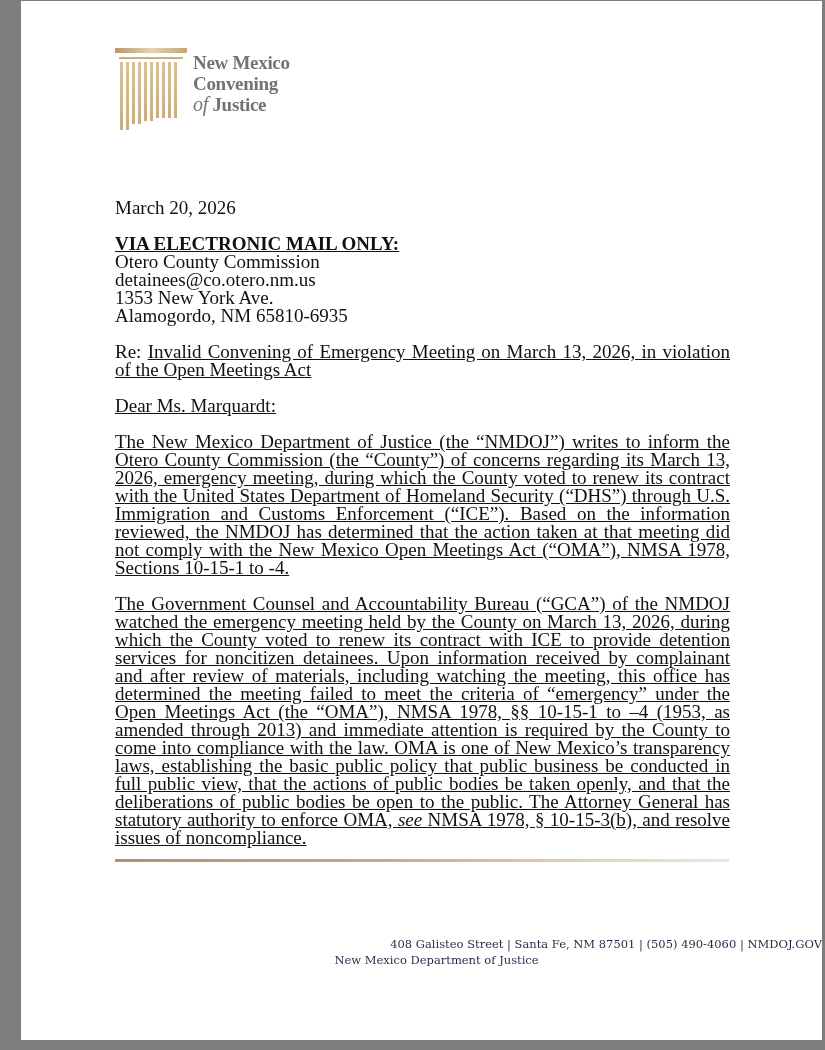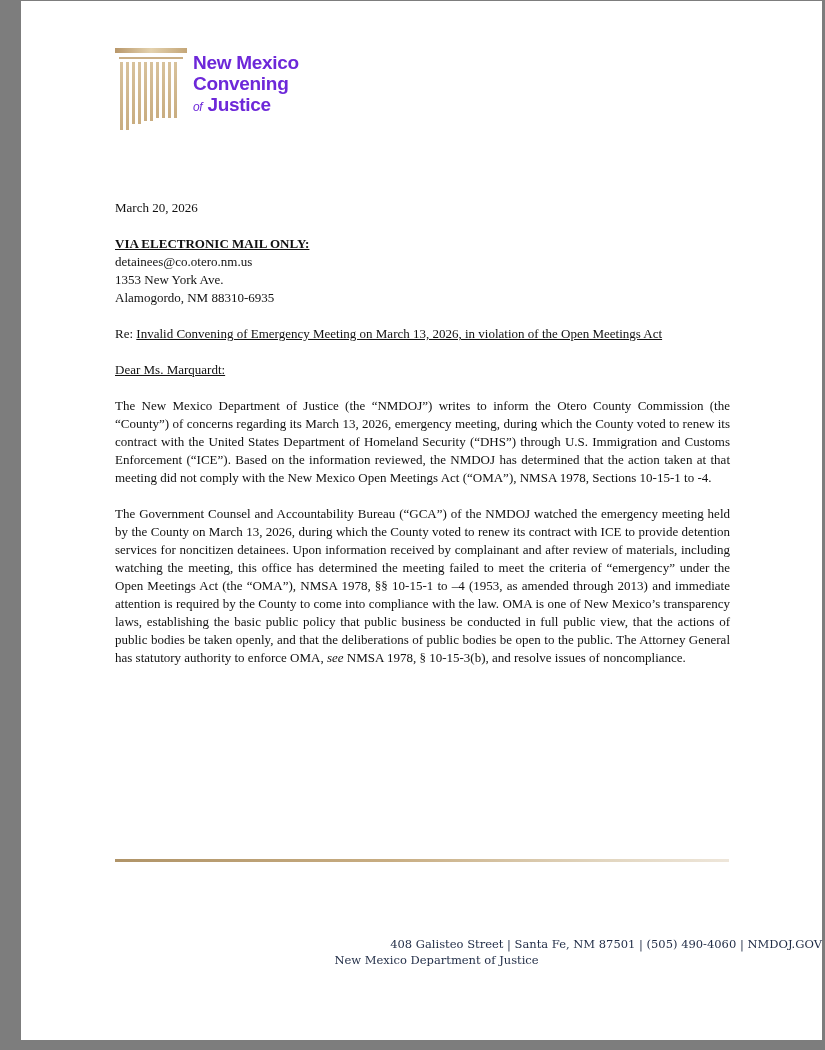--- a/index.html
+++ b/index.html
@@ -32,39 +32,39 @@
       position: absolute;
       left: 0;
       top: 0;
       width: 74px;
       height: 84px;
     }
     .logo-text {
       position: absolute;
       left: 78px;
       top: 5px;
-      font-family: Liberation Sans, sans-serif;
+      font-family: Liberation Serif, serif;
       font-weight: bold;
       font-size: 19px;
       line-height: 21px;
-      color: #6d28d9;
+      color: #737373;
       letter-spacing: -0.3px;
     }
     .logo-text .of {
       font-style: italic;
       font-weight: normal;
-      font-size: 12px;
+      font-size: 20px;
     }
     .letter {
       position: absolute;
       left: 94px;
       top: 198px;
       width: 615px;
       font-family: "Liberation Serif", serif;
-      font-size: 13px;
+      font-size: 19px;
       line-height: 18px;
       color: #111111;
     }
     .letter p {
       margin: 0;
     }
     .date { margin-bottom: 18px !important; }
     .via {
       font-weight: bold;
       text-decoration: underline;
@@ -72,20 +72,21 @@
     .addr-block { margin-bottom: 18px !important; }
     .re-line {
       text-align: justify;
       margin-bottom: 18px !important;
     }
     .re-line .subject { text-decoration: underline; }
     .salutation { margin-bottom: 18px !important; text-decoration: underline; }
     .body-para {
       text-align: justify;
       margin-bottom: 18px !important;
+      text-decoration: underline;
     }
     .divider {
       position: absolute;
       left: 94px;
       top: 858px;
       width: 614px;
       height: 3px;
       background: linear-gradient(to right, #b09468 0%, #c8ad82 45%, #e2d6c0 80%, #eee6da 100%);
     }
     .footer {
@@ -136,23 +137,24 @@
       <div>Convening</div>
       <div><span class="of">of</span> <span>Justice</span></div>
     </div>
   </div>
 
   <div class="letter">
     <p class="date">March 20, 2026</p>
 
     <div class="addr-block">
       <p class="via">VIA ELECTRONIC MAIL ONLY:</p>
+      <p>Otero County Commission</p>
       <p>detainees@co.otero.nm.us</p>
       <p>1353 New York Ave.</p>
-      <p>Alamogordo, NM 88310-6935</p>
+      <p>Alamogordo, NM 65810-6935</p>
     </div>
 
     <p class="re-line"><span>Re: </span><span class="subject">Invalid Convening of Emergency Meeting on March 13, 2026, in violation of the Open Meetings Act</span></p>
 
     <p class="salutation">Dear Ms. Marquardt:</p>
 
     <p class="body-para">The New Mexico Department of Justice (the “NMDOJ”) writes to inform the Otero County Commission (the “County”) of concerns regarding its March 13, 2026, emergency meeting, during which the County voted to renew its contract with the United States Department of Homeland Security (“DHS”) through U.S. Immigration and Customs Enforcement (“ICE”). Based on the information reviewed, the NMDOJ has determined that the action taken at that meeting did not comply with the New Mexico Open Meetings Act (“OMA”), NMSA 1978, Sections 10-15-1 to -4.</p>
 
     <p class="body-para"><span>The Government Counsel and Accountability Bureau (“GCA”) of the NMDOJ watched the emergency meeting held by the County on March 13, 2026, during which the County voted to renew its contract with ICE to provide detention services for noncitizen detainees. Upon information received by complainant and after review of materials, including watching the meeting, this office has determined the meeting failed to meet the criteria of “emergency” under the Open Meetings Act (the “OMA”), NMSA 1978, §§ 10-15-1 to –4 (1953, as amended through 2013) and immediate attention is required by the County to come into compliance with the law. OMA is one of New Mexico’s transparency laws, establishing the basic public policy that public business be conducted in full public view, that the actions of public bodies be taken openly, and that the deliberations of public bodies be open to the public. The Attorney General has statutory authority to enforce OMA, </span><em>see</em><span> NMSA 1978, § 10-15-3(b), and resolve issues of noncompliance.</span></p>
   </div>

